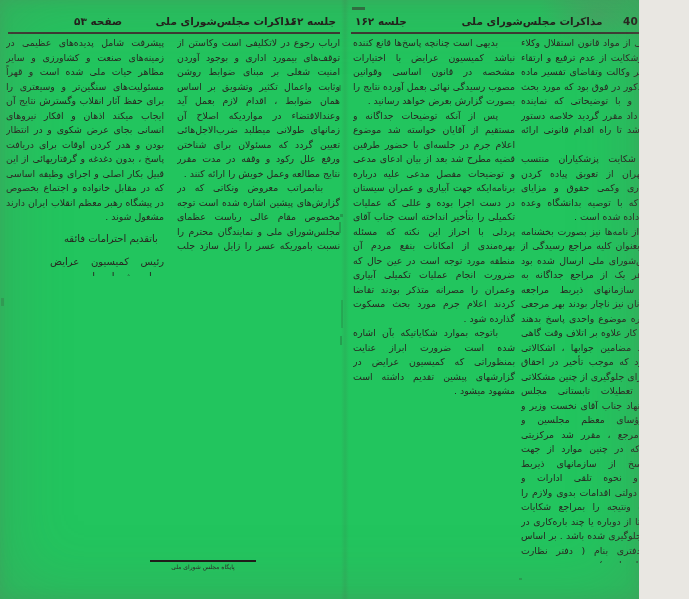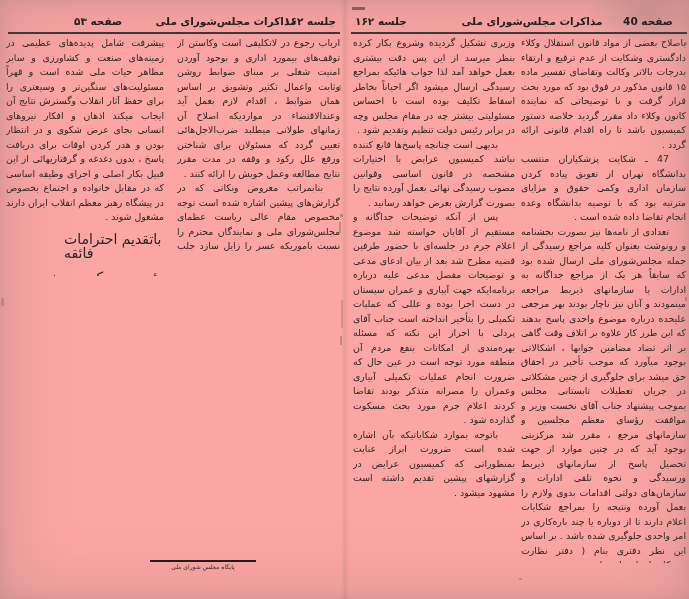--- a/index.html
+++ b/index.html
@@ -1,18 +1,18 @@
 <!DOCTYPE html>
 <html lang="fa"><head>
 <meta charset="utf-8">
 <style>
   html,body{margin:0;padding:0;background:#e9e7e2;}
   .canvas{
-    position:relative;width:689px;height:599px;overflow:hidden;
-    background:#fca5a5;
+    position:relative;width:639px;height:599px;overflow:hidden;
+    background:#22c55e;
     font-family:"DejaVu Sans",sans-serif;
     color:#26241f;
     text-decoration:underline;
   }
   .canvas::before{
     content:"";position:absolute;inset:0;pointer-events:none;z-index:5;
     box-shadow:inset 0 0 70px rgba(110,104,92,.28), inset 0 0 14px rgba(110,104,92,.18);
   }
   .smudge-tr{
     position:absolute;right:-18px;top:-20px;width:120px;height:70px;z-index:1;
@@ -26,21 +26,21 @@
   .page-left{left:0;}
   .page-right{left:345px;}
   .hdr{position:absolute;top:15px;font-size:10.5px;font-weight:bold;direction:rtl;white-space:nowrap;letter-spacing:.2px;color:#1e1c18;}
   .rule{position:absolute;top:32px;height:2px;background:#3a3831;}
   .col{
     position:absolute;top:36px;direction:rtl;text-align:justify;
     font-size:9.4px;line-height:14.5px;overflow:hidden;color:#282620;
   }
   .col p{margin:0;}
   .col p.ind{text-indent:17px;}
-  .sig{direction:rtl;font-size:14px;line-height:14.5px;margin-left:44px;}
+  .sig{direction:rtl;font-size:10px;line-height:14.5px;margin-left:44px;}
   .sig-1{padding-left:4px;text-align:left;margin-top:7px;padding-left:14px;}
   .sig-2{margin-top:9px;}
   .watermark{
     position:absolute;left:150px;top:560px;width:106px;z-index:4;
     border-top:2px solid #1c1b18;font-size:6px;line-height:8px;
     text-align:center;direction:rtl;color:#2a2925;padding-top:1px;
     white-space:nowrap;overflow:hidden;
   }
   .speck{position:absolute;background:rgba(45,42,36,.55);z-index:4;}
 </style>
@@ -77,21 +77,20 @@
     <div class="hdr" style="right:16px;">صفحه 40</div>
     <div class="rule" style="left:6px;right:2px;"></div>
 
     <div class="col" style="left:176px;width:165px;height:527px;">
       <p>باصلاح بعضی از مواد قانون استقلال وکلاء دادگستری وشکایت از عدم ترفیع و ارتقاء بدرجات بالاتر وکالت وتقاضای تفسیر ماده ۱۵ قانون مذکور در فوق بود که مورد بحث قرار گرفت و با توضیحاتی که نماینده کانون وکلاء داد مقرر گردید خلاصه دستور کمیسیون باشد تا راه اقدام قانونی ارائه گردد .</p>
       <p class="ind">47 ـ شکایت پزشکیاران منتسب بدانشگاه تهران از تعویق پیاده کردن سازمان اداری وکمی حقوق و مزایای مترتبه بود که با توصیه بدانشگاه وعده انجام تقاضا داده شده است .</p>
       <p class="ind">تعدادی از نامه‌ها نیز بصورت بخشنامه و رونوشت بعنوان کلیه مراجع رسیدگی از جمله مجلس‌شورای ملی ارسال شده بود که سابقاً هر یک از مراجع جداگانه به ادارات یا سازمانهای ذیربط مراجعه مینمودند و آنان نیز ناچار بودند بهر مرجعی علیحده درباره موضوع واحدی پاسخ بدهند که این طرز کار علاوه بر اتلاف وقت گاهی بر اثر تضاد مضامین جوابها ، اشکالاتی بوجود میآورد که موجب تأخیر در احقاق حق میشد برای جلوگیری از چنین مشکلاتی در جریان تعطیلات تابستانی مجلس بموجب پیشنهاد جناب آقای نخست وزیر و موافقت رؤسای معظم مجلسین و سازمانهای مرجع ، مقرر شد مرکزیتی بوجود آید که در چنین موارد از جهت تحصیل پاسخ از سازمانهای ذیربط ورسیدگی و نحوه تلقی ادارات و سازمان‌های دولتی اقدامات بدوی ولازم را بعمل آورده ونتیجه را بمراجع شکایات اعلام دارند تا از دوباره یا چند باره‌کاری در امر واحدی جلوگیری شده باشد . بر اساس این نظر دفتری بنام ( دفتر نظارت وهمکاریهای اجتماعی ) در تحت</p>
     </div>
 
     <div class="col" style="left:8px;width:162px;height:527px;">
-      <p>وزیری تشکیل گردیده وشروع بکار کرده بنظر میرسد از این پس دقت بیشتری بعمل خواهد آمد لذا جواب هائیکه بمراجع رسیدگی ارسال میشود اگر احیاناً بخاطر اسقاط تکلیف بوده است با احساس مسئولیتی بیشتر چه در مقام مجلس وچه در برابر رئیس دولت تنظیم وتقدیم شود .</p>
       <p class="ind">بدیهی است چنانچه پاسخ‌ها قانع کننده نباشد کمیسیون عرایض با اختیارات مشخصه در قانون اساسی وقوانین مصوب رسیدگی نهائی بعمل آورده نتایج را بصورت گزارش بعرض خواهد رسانید .</p>
       <p class="ind">پس از آنکه توضیحات جداگانه و مستقیم از آقایان خواسته شد موضوع اعلام جرم در جلسه‌ای با حضور طرفین قضیه مطرح شد بعد از بیان ادعای مدعی و توضیحات مفصل مدعی علیه درباره برنامه‌ایکه جهت آبیاری و عمران سیستان در دست اجرا بوده و عللی که عملیات تکمیلی را بتأخیر انداخته است جناب آقای پردلی با احراز این نکته که مسئله بهره‌مندی از امکانات بنفع مردم آن منطقه مورد توجه است در عین حال که ضرورت انجام عملیات تکمیلی آبیاری وعمران را مصرانه متذکر بودند تقاضا کردند اعلام جرم مورد بحث مسکوت گذارده شود .</p>
       <p class="ind">باتوجه بموارد شکایاتیکه بآن اشاره شده است ضرورت ابراز عنایت بمنظوراتی که کمیسیون عرایض در گزارشهای پیشین تقدیم داشته است مشهود میشود .</p>
 
     </div>
   </div>
 
   <div class="watermark">پایگاه مجلس شورای ملی</div>
 
   <div class="speck" style="left:352px;top:7px;width:13px;height:3px;"></div>

